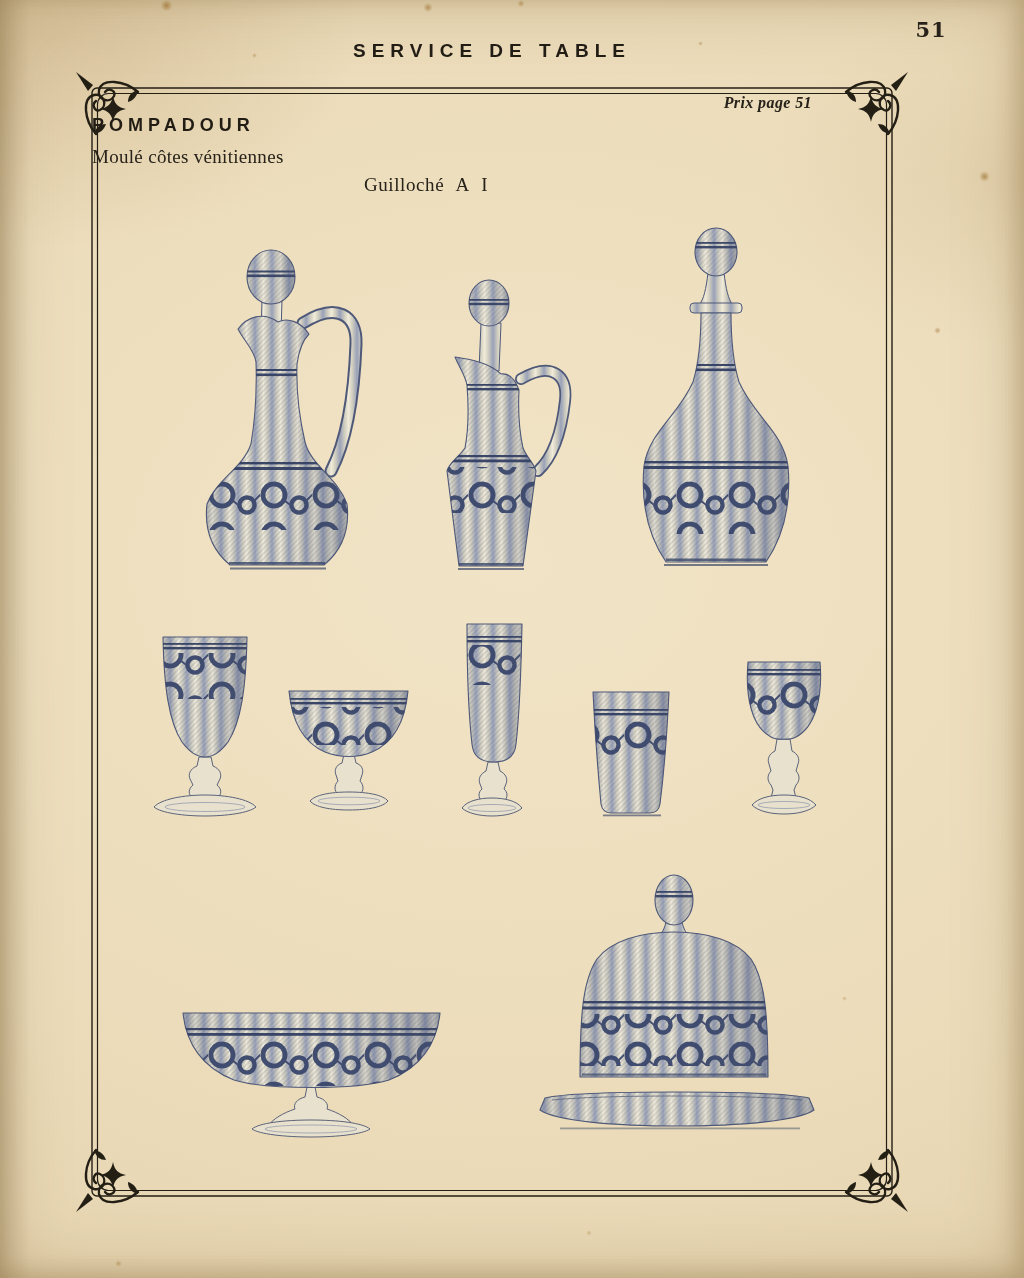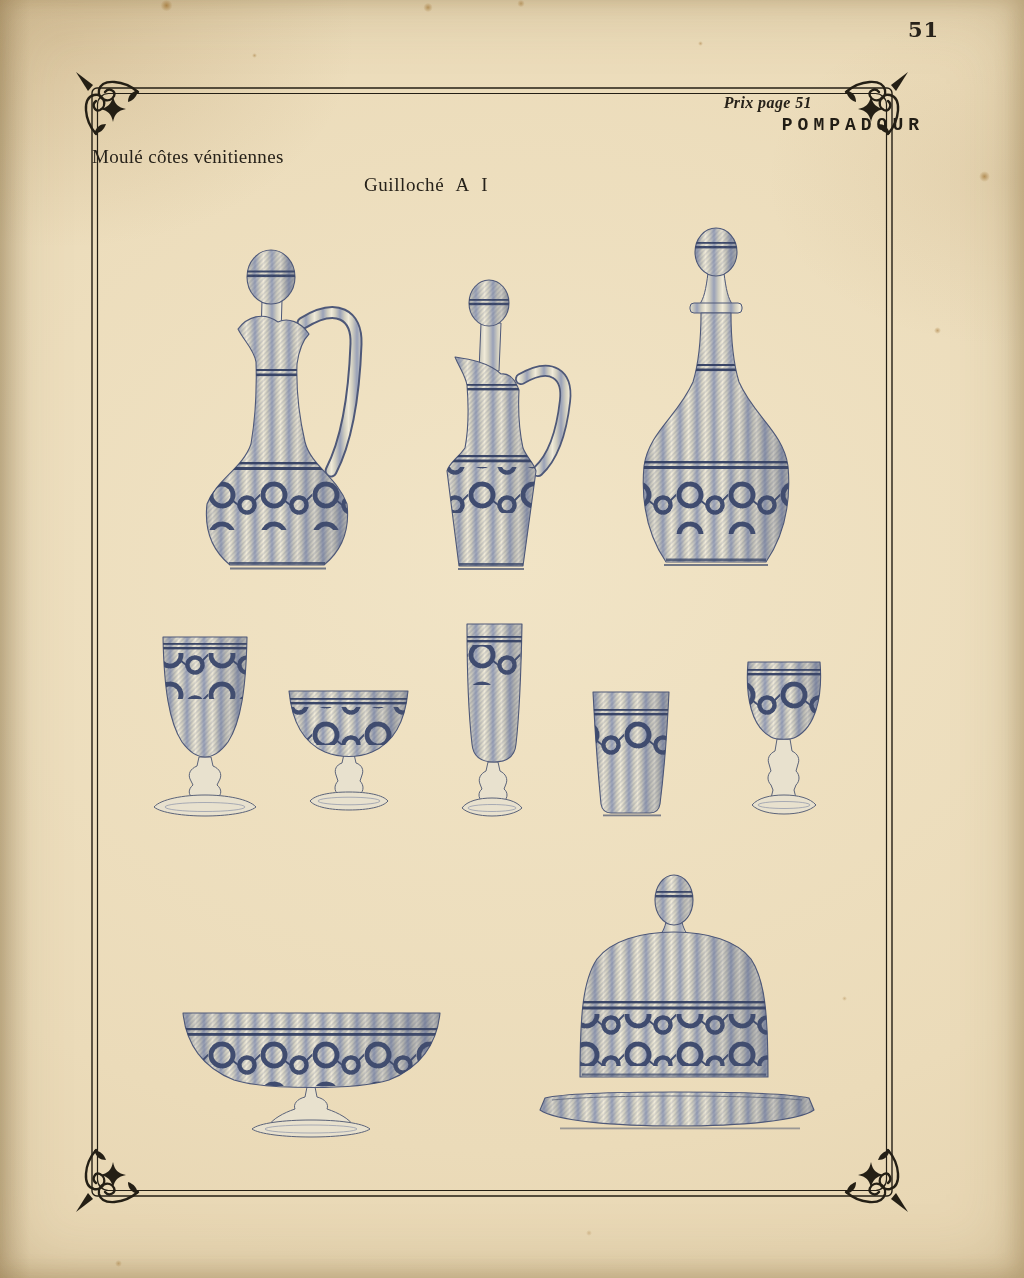--- a/index.html
+++ b/index.html
@@ -13,37 +13,37 @@
       radial-gradient(340px 240px at 98% 14%, rgba(150,112,58,.10), rgba(150,112,58,0) 70%),
       radial-gradient(1250px 950px at 50% 44%, #f1e4c6 0%, #ebdbb9 62%, #e3d0ab 100%);
     box-shadow: inset 0 0 70px rgba(120,90,40,.28), inset -10px 0 20px rgba(120,90,40,.16), inset 0 -8px 18px rgba(120,90,40,.14);
     font-family:"Liberation Serif", serif;
     color:#241f16;
   }
   .spot{position:absolute;border-radius:50%;background:radial-gradient(circle, rgba(158,113,48,.9) 0%, rgba(158,113,48,0) 70%);}
   .page-number{
     position:absolute; top:17px; left:908px; width:46px;
     font-family:"DejaVu Serif", serif; font-size:21px; font-weight:700;
-    letter-spacing:1px; text-align:left; color:#27221a;
+    letter-spacing:1px; text-align:center; color:#27221a;
   }
   .header{
     position:absolute; top:40px; left:92px; width:800px;
     text-align:center;
     font-family:"Liberation Sans", sans-serif;
     font-size:19px; font-weight:700; letter-spacing:6px;
     color:#211d15;
   }
   .price-note{
     position:absolute; top:94px; right:212px;
     font-family:"Liberation Serif", serif; font-style:italic; font-weight:700;
     font-size:16px; color:#27221a; letter-spacing:.4px;
   }
   .collection-title{
-    position:absolute; top:115px; left:92px; width:832px; text-align:right;
-    font-family:Liberation Mono, monospace;
+    position:absolute; top:115px; left:92px; width:832px; text-align:left;
+    font-family:Liberation Sans, sans-serif;
     font-size:18px; font-weight:700; letter-spacing:5px; color:#211d15;
   }
   .subtitle1{
     position:absolute; top:146px; left:92px; width:800px; text-align:left;
     font-size:19px; letter-spacing:.3px; color:#27221a;
   }
   .subtitle2{
     position:absolute; top:174px; left:92px; width:668px; text-align:center;
     font-size:19px; word-spacing:7px; letter-spacing:.6px; color:#27221a;
   }
@@ -59,20 +59,21 @@
   <div class="spot" style="left:517px;top:0px;width:8px;height:7px;opacity:.6"></div>
   <div class="spot" style="left:698px;top:41px;width:5px;height:5px;opacity:.5"></div>
   <div class="spot" style="left:979px;top:171px;width:11px;height:11px;opacity:.75"></div>
   <div class="spot" style="left:934px;top:327px;width:7px;height:7px;opacity:.6"></div>
   <div class="spot" style="left:252px;top:53px;width:5px;height:5px;opacity:.5"></div>
   <div class="spot" style="left:115px;top:1260px;width:7px;height:7px;opacity:.5"></div>
   <div class="spot" style="left:842px;top:996px;width:5px;height:5px;opacity:.4"></div>
   <div class="spot" style="left:586px;top:1230px;width:6px;height:6px;opacity:.35"></div>
 
   <div class="page-number">51</div>
+  <div class="header">SERVICE DE TABLE</div>
   <div class="price-note">Prix page 51</div>
   <div class="collection-title">POMPADOUR</div>
   <div class="subtitle1">Moulé côtes vénitiennes</div>
   <div class="subtitle2">Guilloché A I</div>
 
   <svg class="artwork" width="1024" height="1278" viewBox="0 0 1024 1278">
     <defs>
       <linearGradient id="ribs" x1="0" y1="0" x2="17" y2="0" gradientUnits="userSpaceOnUse" spreadMethod="repeat">
         <stop offset="0" stop-color="#99a1b8"></stop>
         <stop offset="0.28" stop-color="#d2cfc0"></stop>

